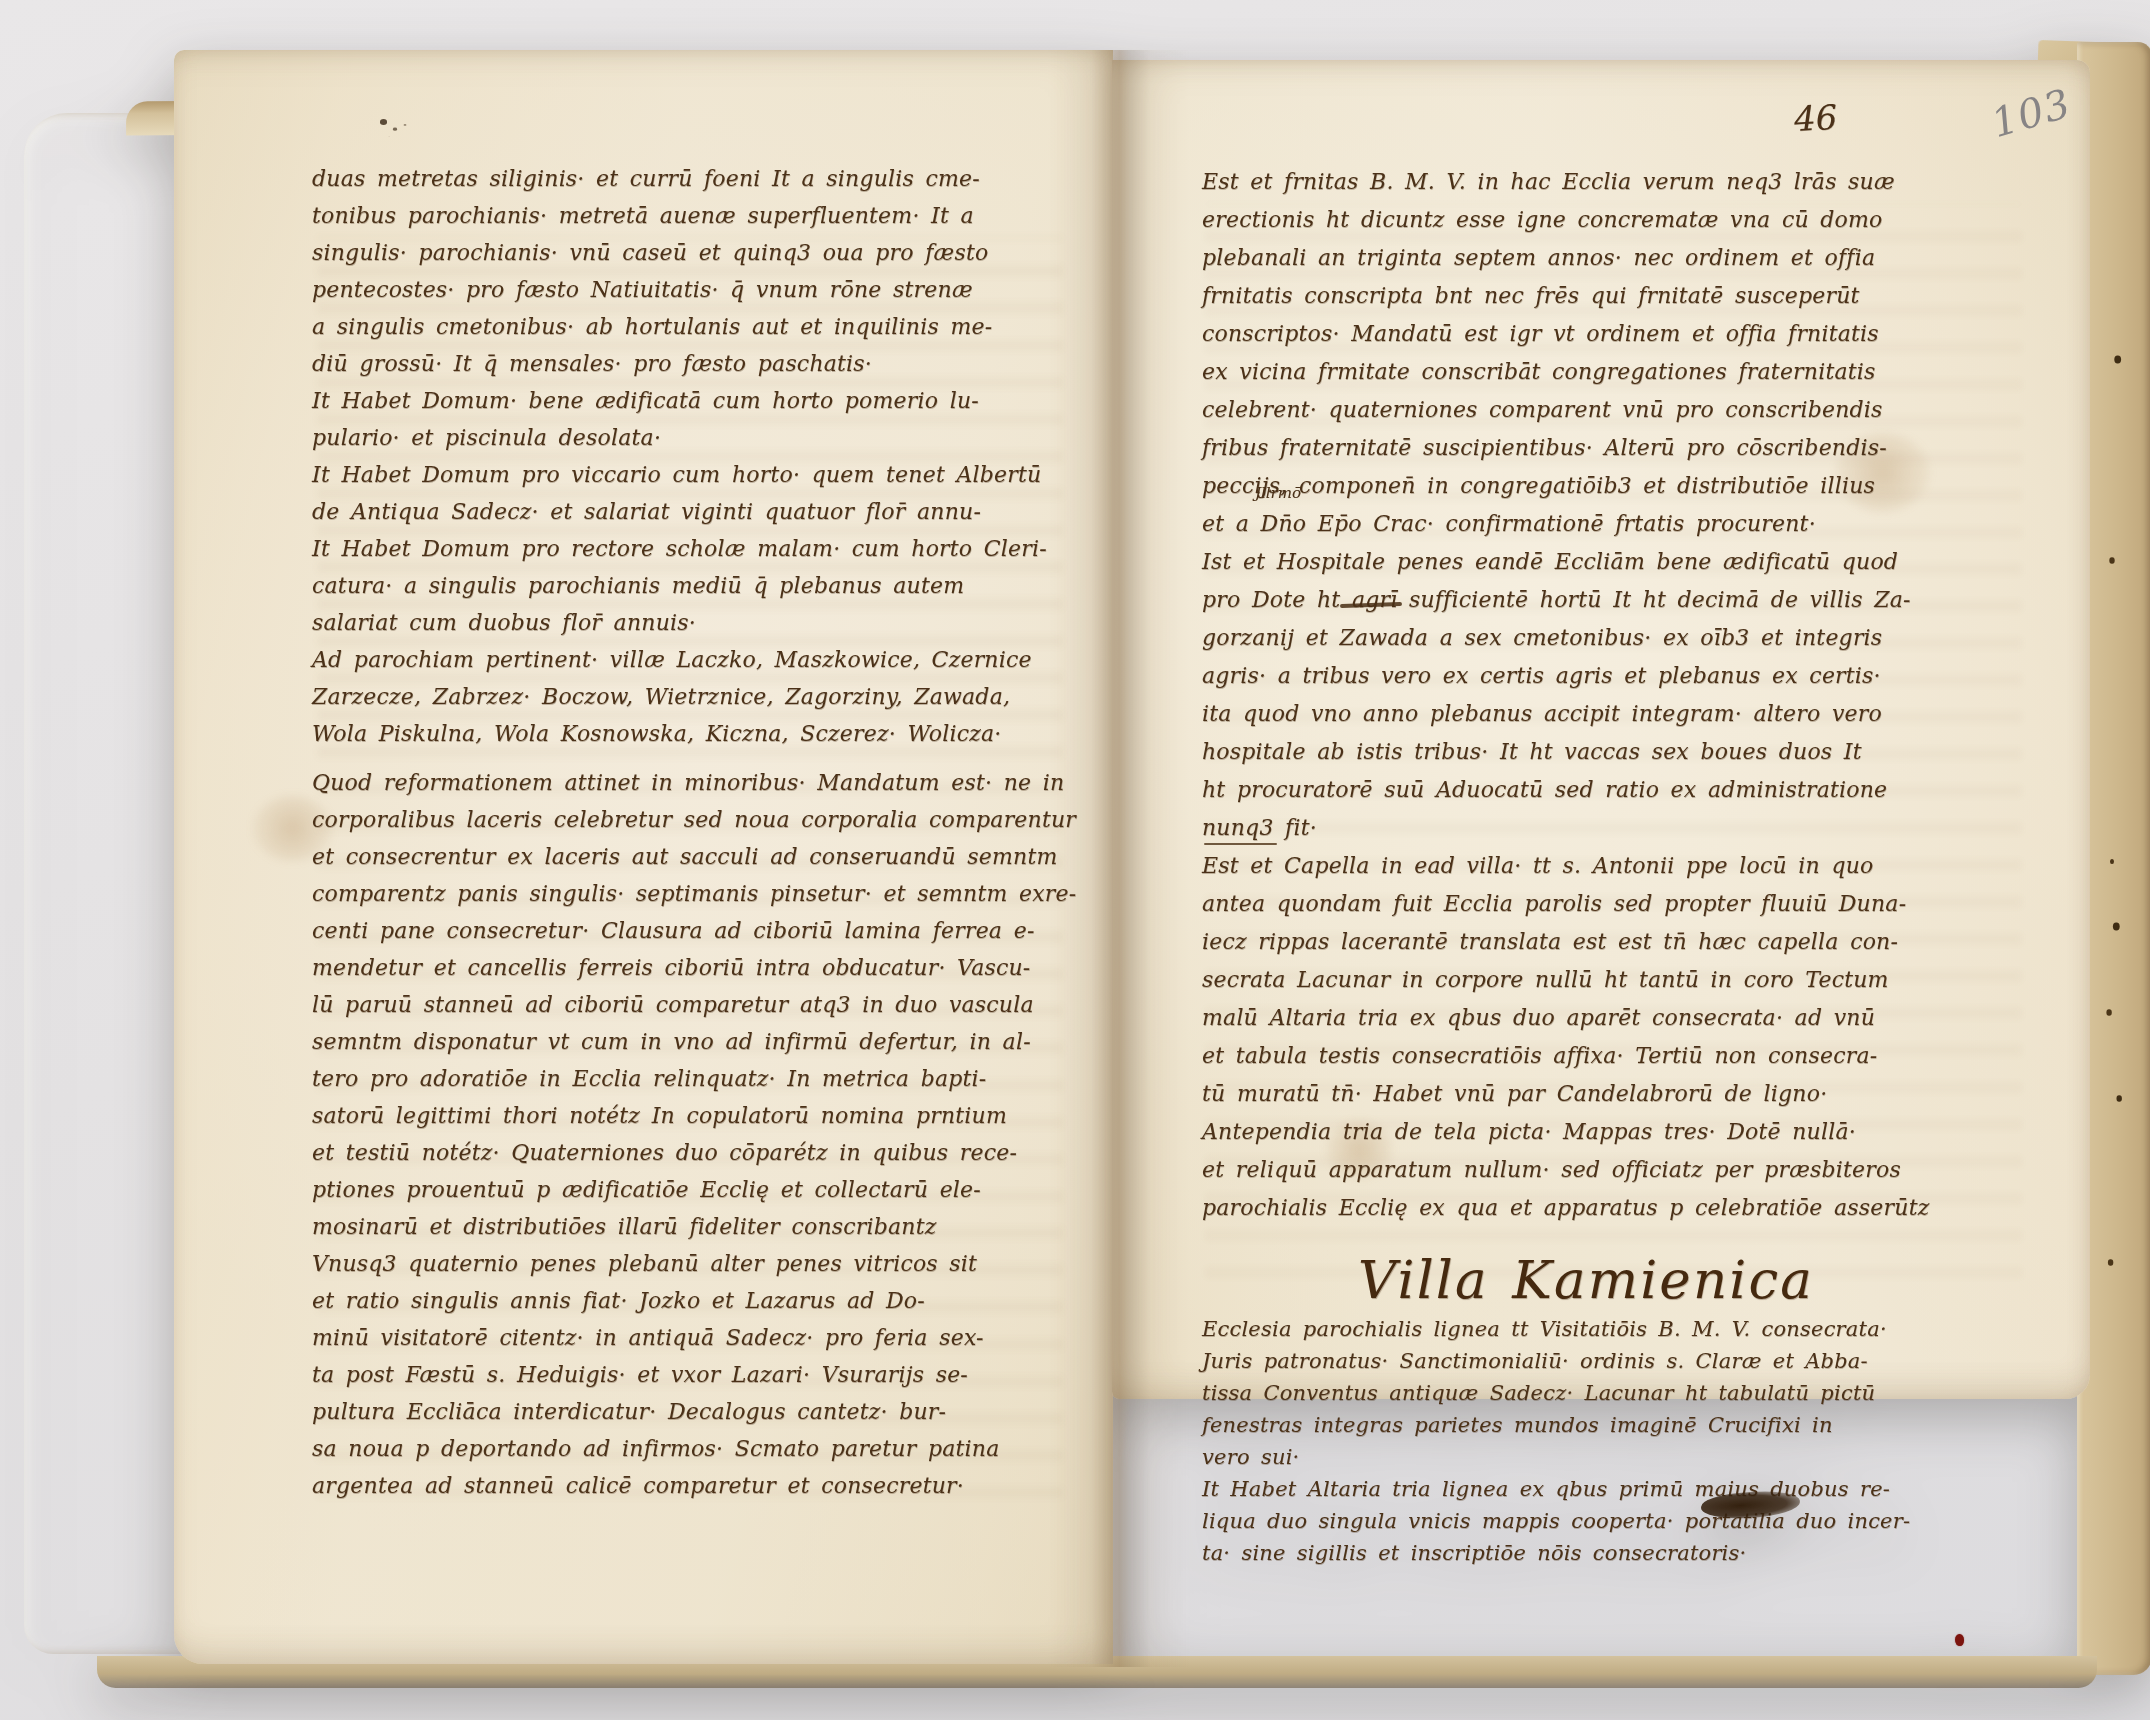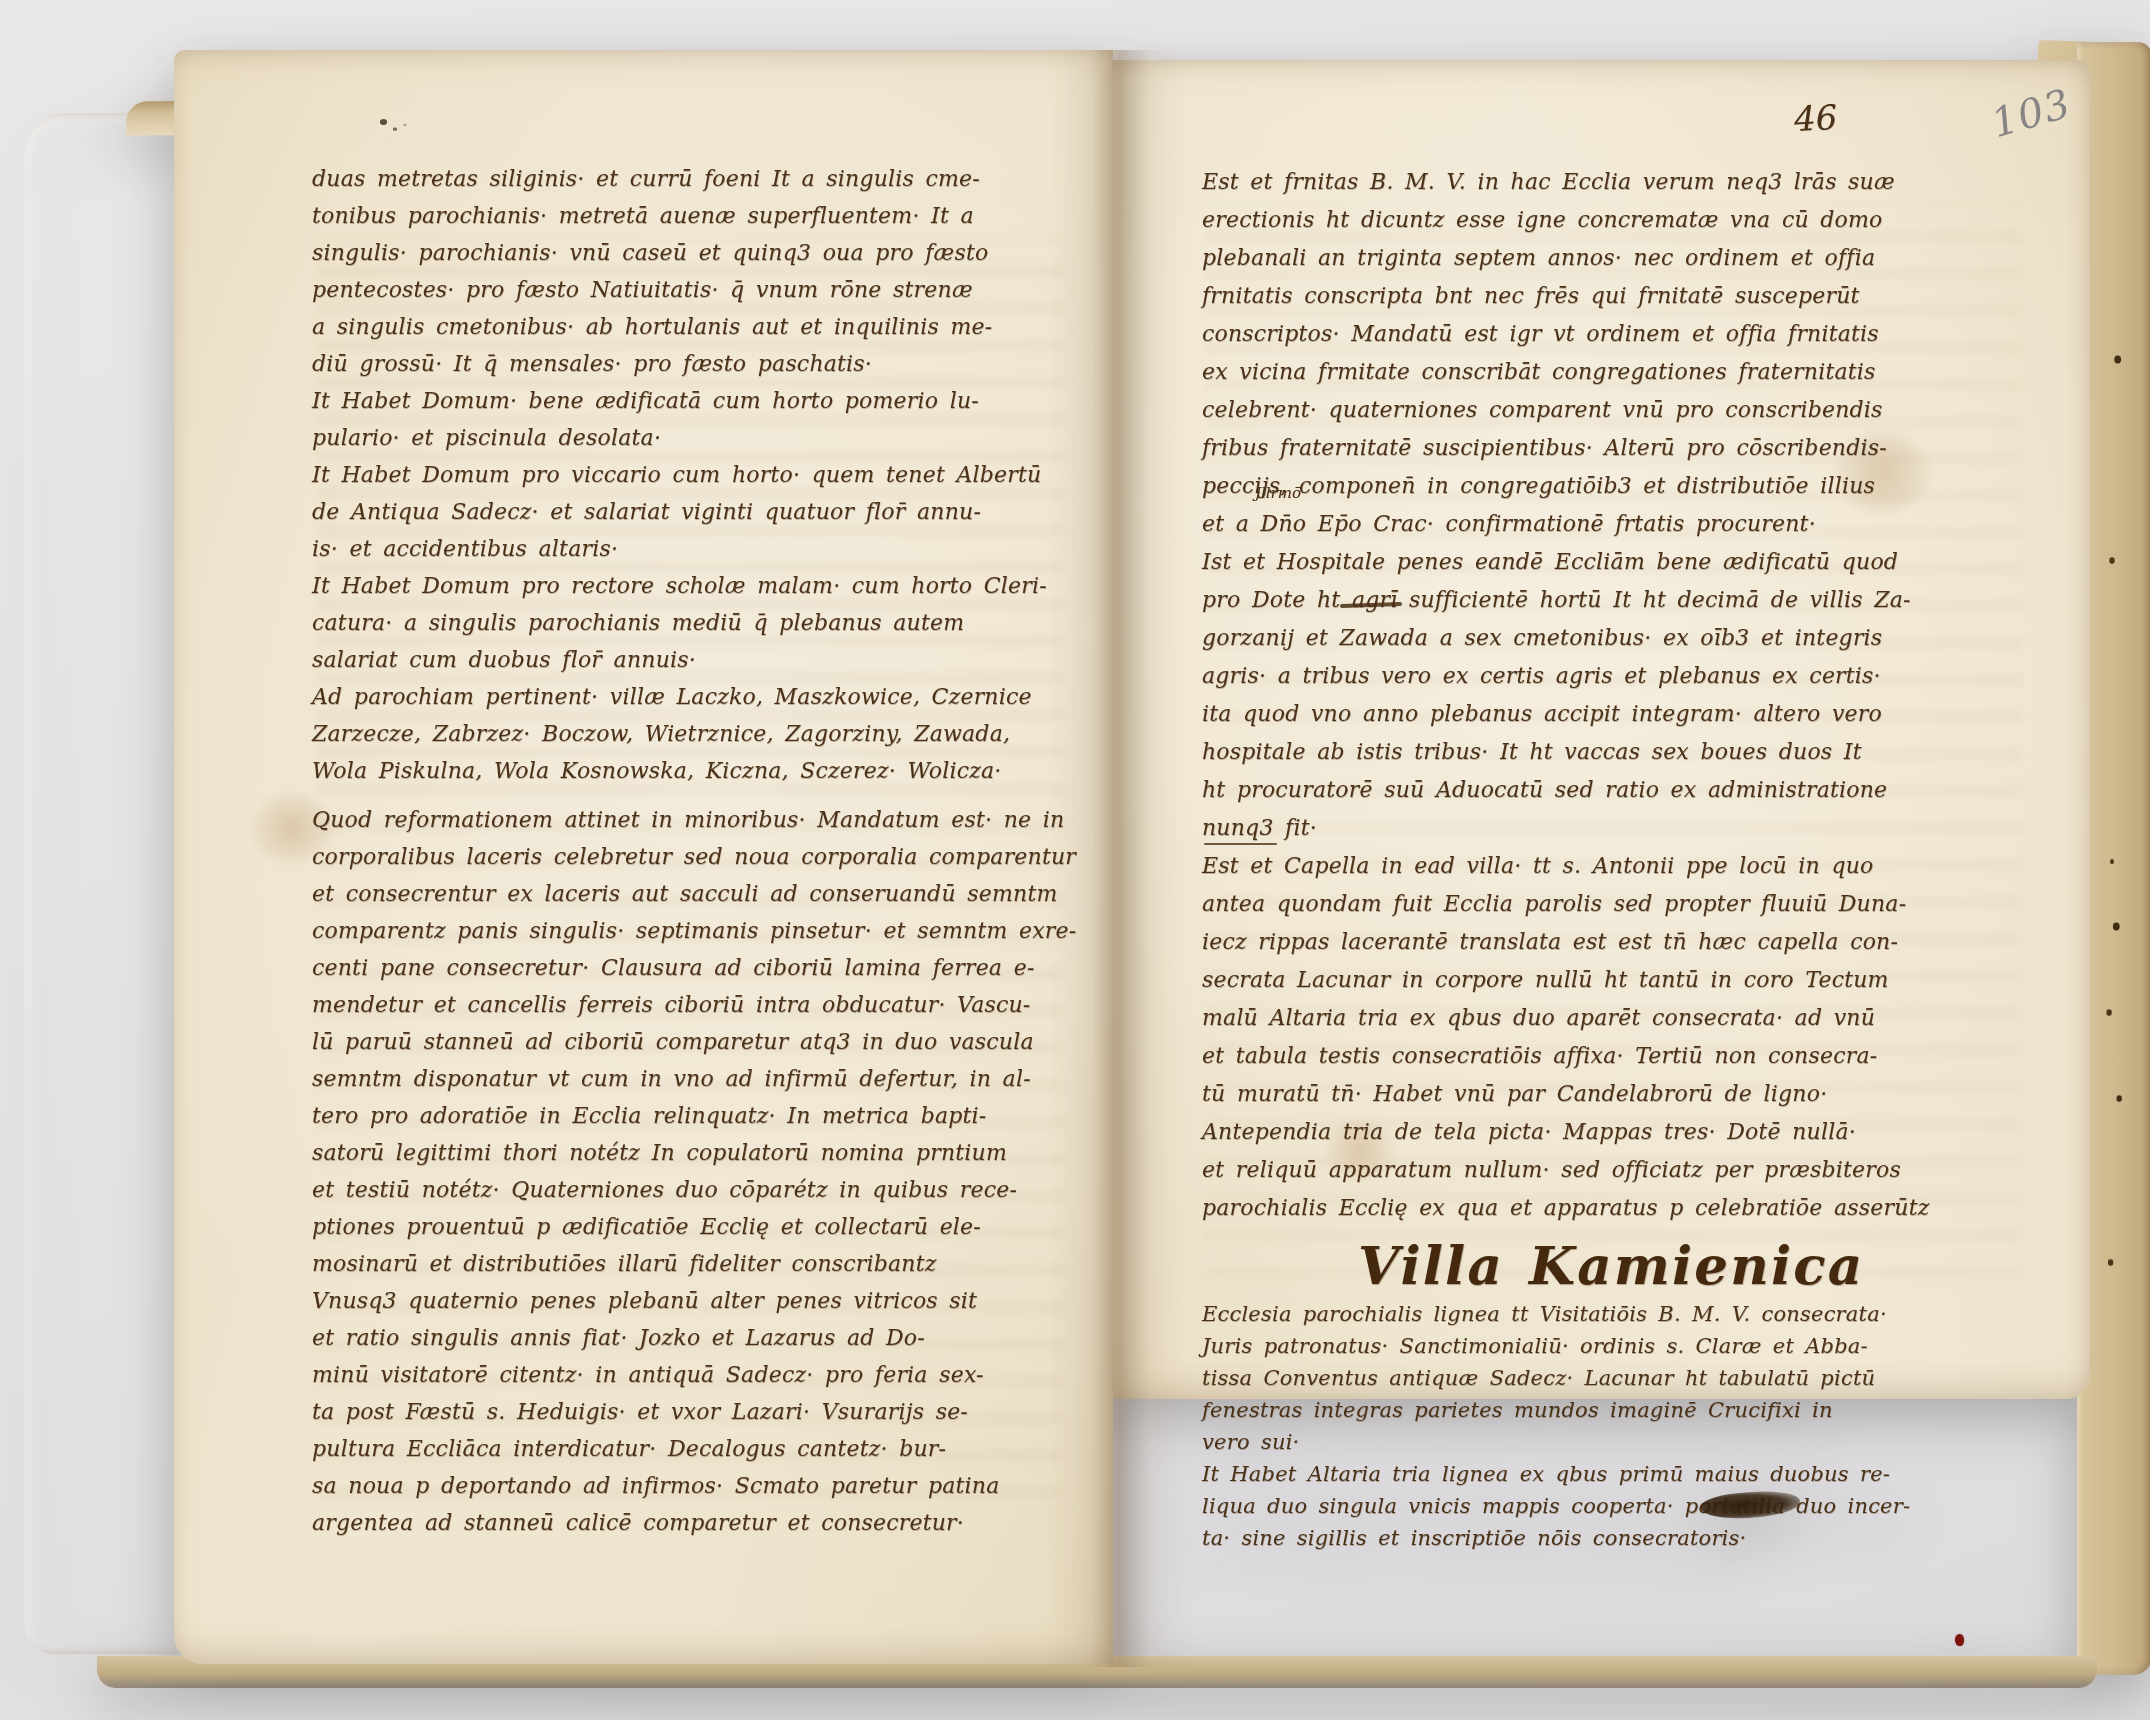--- a/index.html
+++ b/index.html
@@ -82,22 +82,22 @@
   }
   
   .ms-text{position:absolute;color:#4b3118;font-style:italic;
     text-shadow:0.4px 0.5px 0.5px rgba(75,49,24,0.32);
     letter-spacing:0.2px;word-spacing:4.3px;}
   .lines-a .ms-line{height:37px;line-height:37px;font-size:22px;white-space:nowrap;}
   .lines-b .ms-line{height:38px;line-height:38px;font-size:22px;white-space:nowrap;}
   .lines-c .ms-line{height:32px;line-height:32px;font-size:21px;white-space:nowrap;}
   .para-gap{height:11.5px;}
   .ms-heading{
-    height:66px;line-height:66px;margin-top:5px;padding-left:156px;
-    font-size:53px;font-weight:bold;font-style:italic;letter-spacing:2.2px;color:#45290f;
+    height:66px;line-height:66px;margin-top:20px;padding-left:156px;
+    font-size:53px;font-weight:normal;font-style:italic;letter-spacing:2.2px;color:#45290f;
     text-shadow:0.7px 0.9px 0.7px rgba(69,41,15,0.35);white-space:nowrap;
   }
   .folio-ink{
     position:absolute;left:1776px;top:85px;font-size:34px;color:#4b3118;font-style:italic;
     transform:rotate(-3deg);text-shadow:0.4px 0.5px 0.5px rgba(75,49,24,0.35);
   }
   .folio-pencil{
     position:absolute;left:1973px;top:77px;font-size:40px;color:#76757a;font-style:italic;
     transform:rotate(-16deg);letter-spacing:1.4px;opacity:0.85;
   }
@@ -140,21 +140,20 @@
           <div class="ms-line">duas metretas siliginis· et currū foeni It a singulis cme-</div>
           <div class="ms-line">tonibus parochianis· metretā auenæ superfluentem· It a</div>
           <div class="ms-line">singulis· parochianis· vnū caseū et quinq3 oua pro fæsto</div>
           <div class="ms-line">pentecostes· pro fæsto Natiuitatis· q̄ vnum rōne strenæ</div>
           <div class="ms-line">a singulis cmetonibus· ab hortulanis aut et inquilinis me-</div>
           <div class="ms-line">diū grossū· It q̄ mensales· pro fæsto paschatis·</div>
           <div class="ms-line">It Habet Domum· bene ædificatā cum horto pomerio lu-</div>
           <div class="ms-line">pulario· et piscinula desolata·</div>
           <div class="ms-line">It Habet Domum pro viccario cum horto· quem tenet Albertū</div>
           <div class="ms-line">de Antiqua Sadecz· et salariat viginti quatuor flor̄ annu-</div>
-          <div class="ms-line">is· et accidentibus altaris·</div>
           <div class="ms-line">It Habet Domum pro rectore scholæ malam· cum horto Cleri-</div>
           <div class="ms-line">catura· a singulis parochianis mediū q̄ plebanus autem</div>
           <div class="ms-line">salariat cum duobus flor̄ annuis·</div>
           <div class="ms-line">Ad parochiam pertinent· villæ Laczko, Maszkowice, Czernice</div>
           <div class="ms-line">Zarzecze, Zabrzez· Boczow, Wietrznice, Zagorziny, Zawada,</div>
           <div class="ms-line">Wola Piskulna, Wola Kosnowska, Kiczna, Sczerez· Wolicza·</div>
         </div>
       <div class="para-gap"></div>
       <div class="lines-a">
           <div class="ms-line">Quod reformationem attinet in minoribus· Mandatum est· ne in</div>

